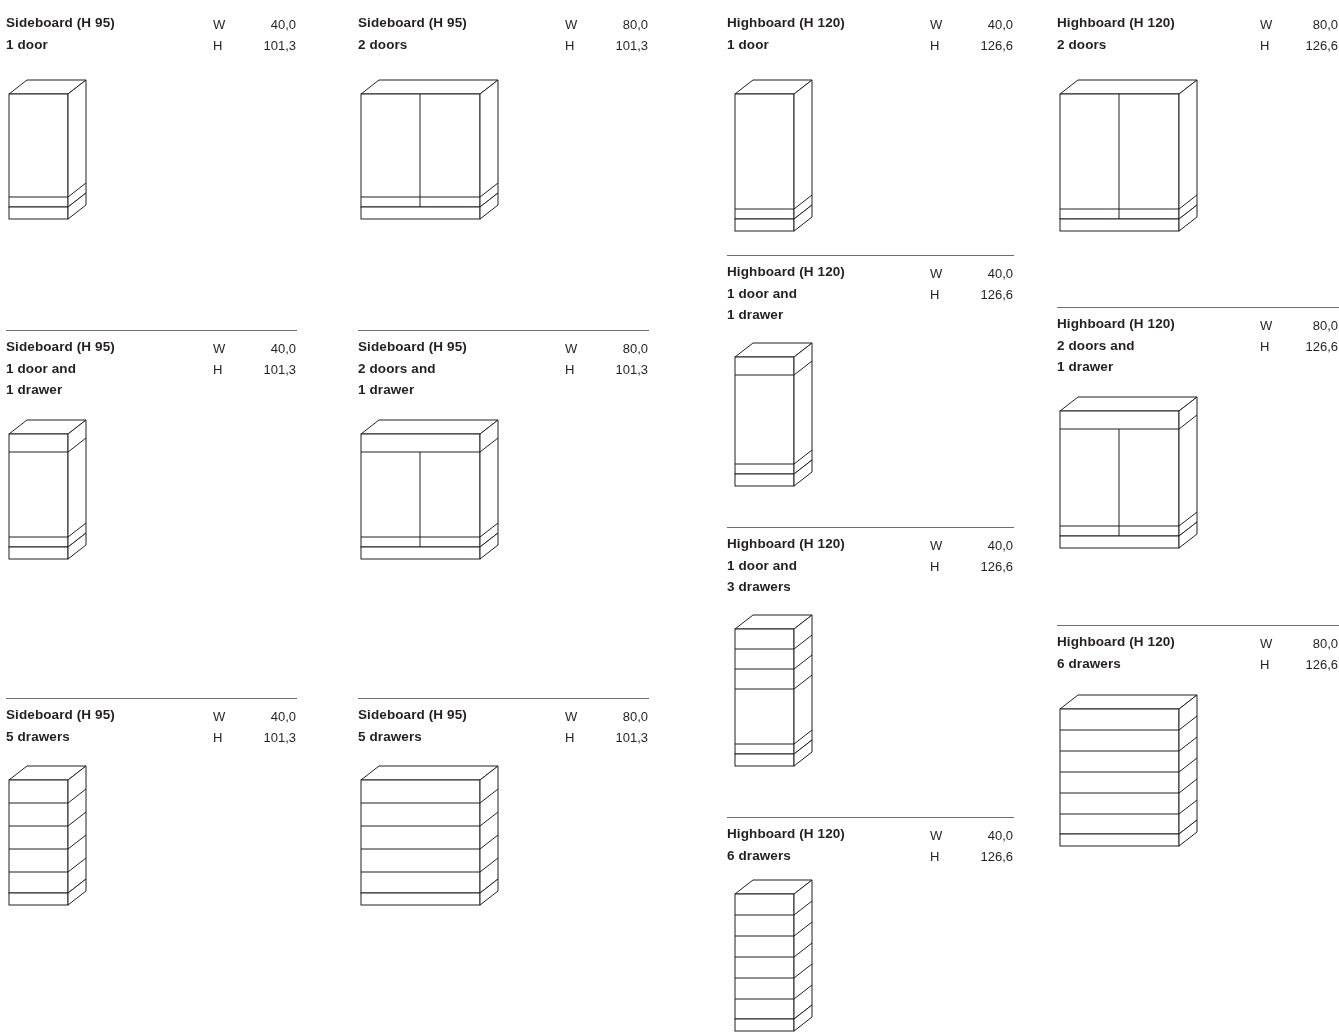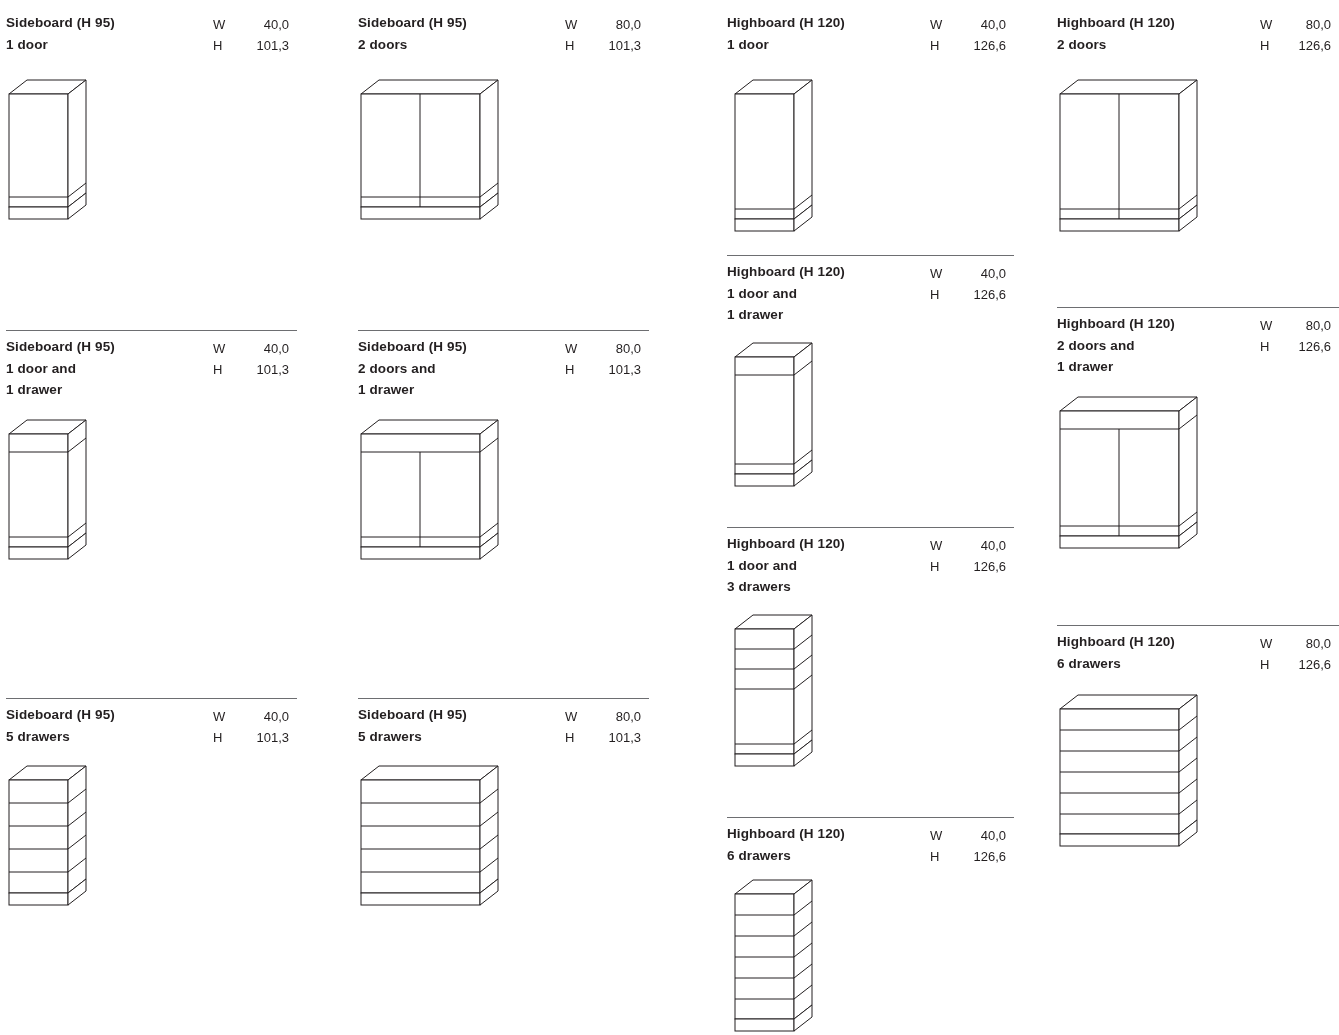--- a/index.html
+++ b/index.html
@@ -48,21 +48,21 @@
     height: 21px;
   }
   .dims .lab {
     position: absolute;
     left: 0;
     top: 0;
     font-weight: normal;
   }
   .dims .val {
     position: absolute;
-    right: 8px;
+    right: 1px;
     top: 0;
     text-align: right;
     font-weight: normal;
   }
   .drawing {
     position: absolute;
   }
   .drawing svg {
     display: block;
     overflow: visible;

